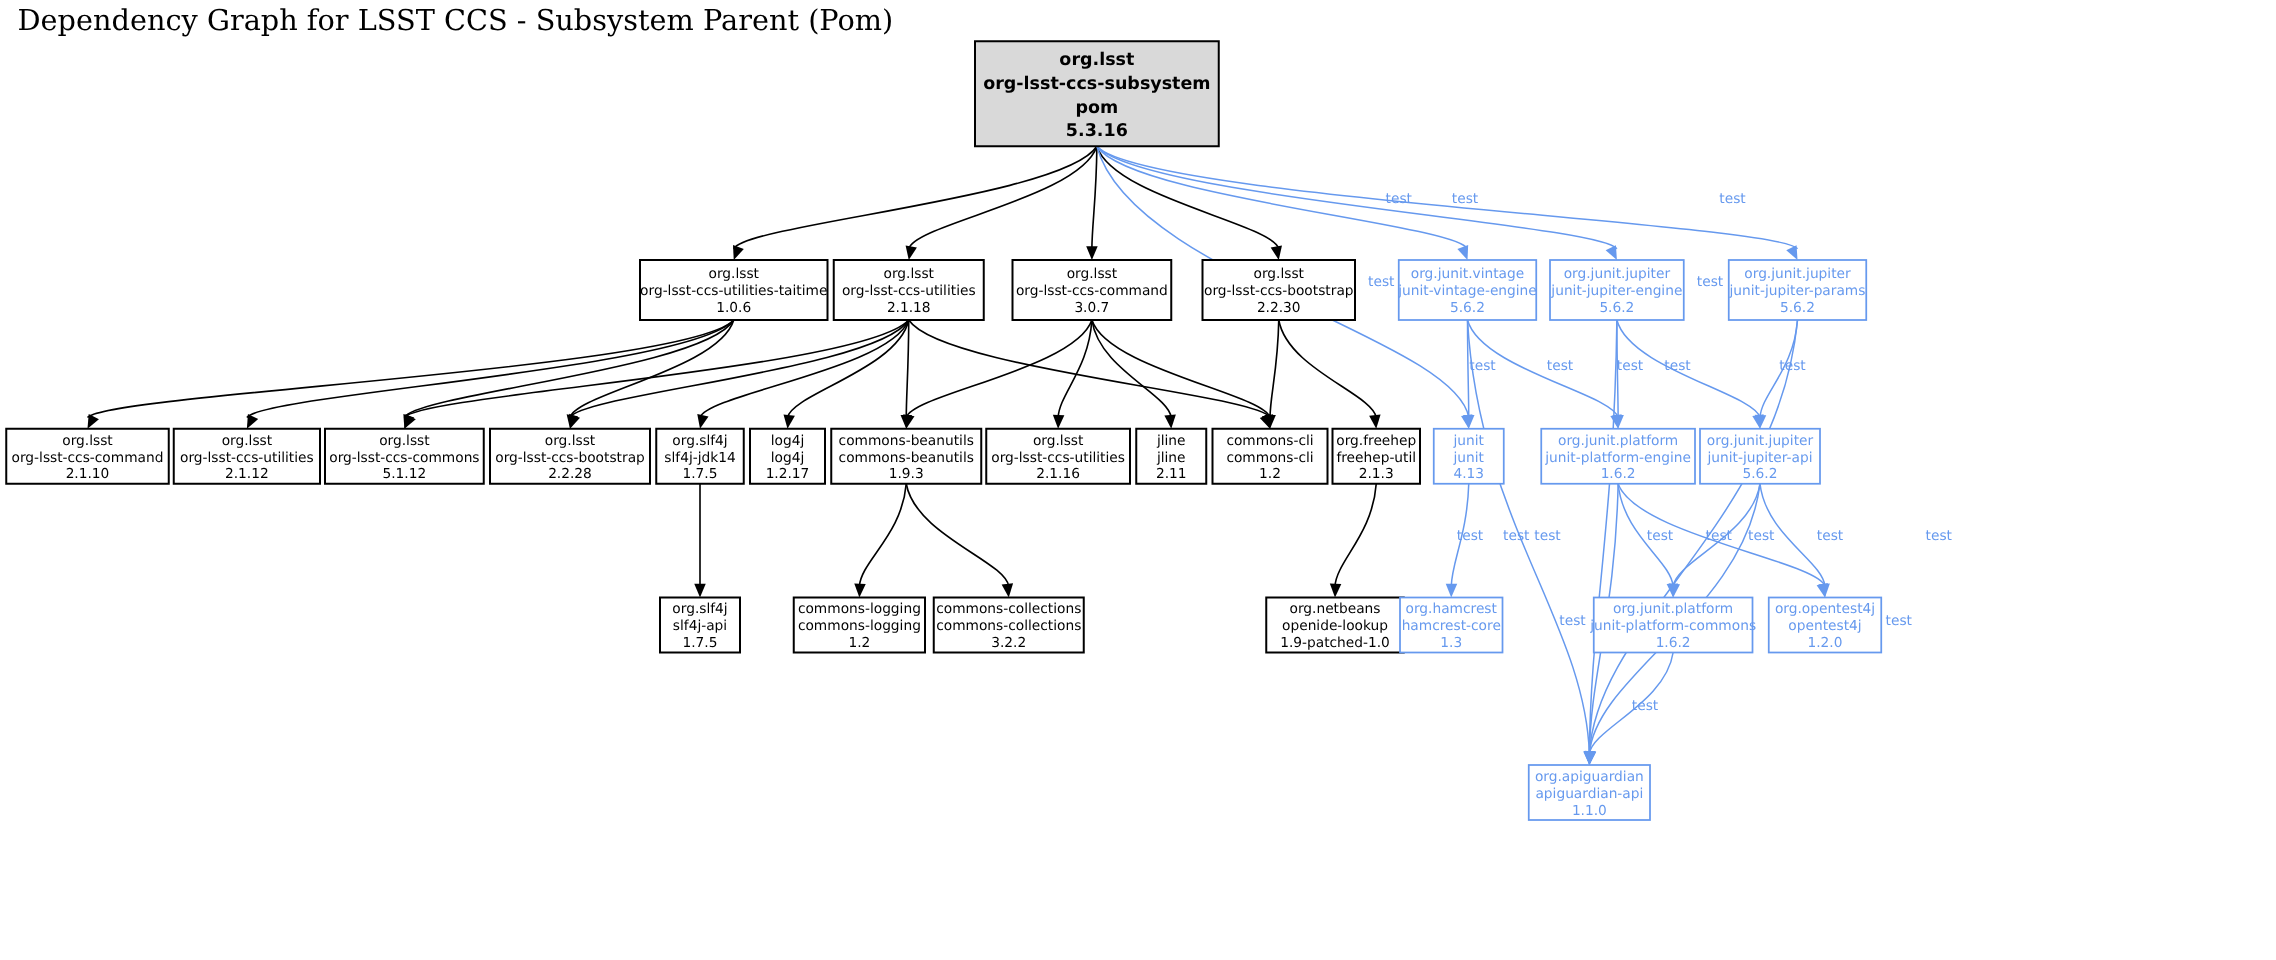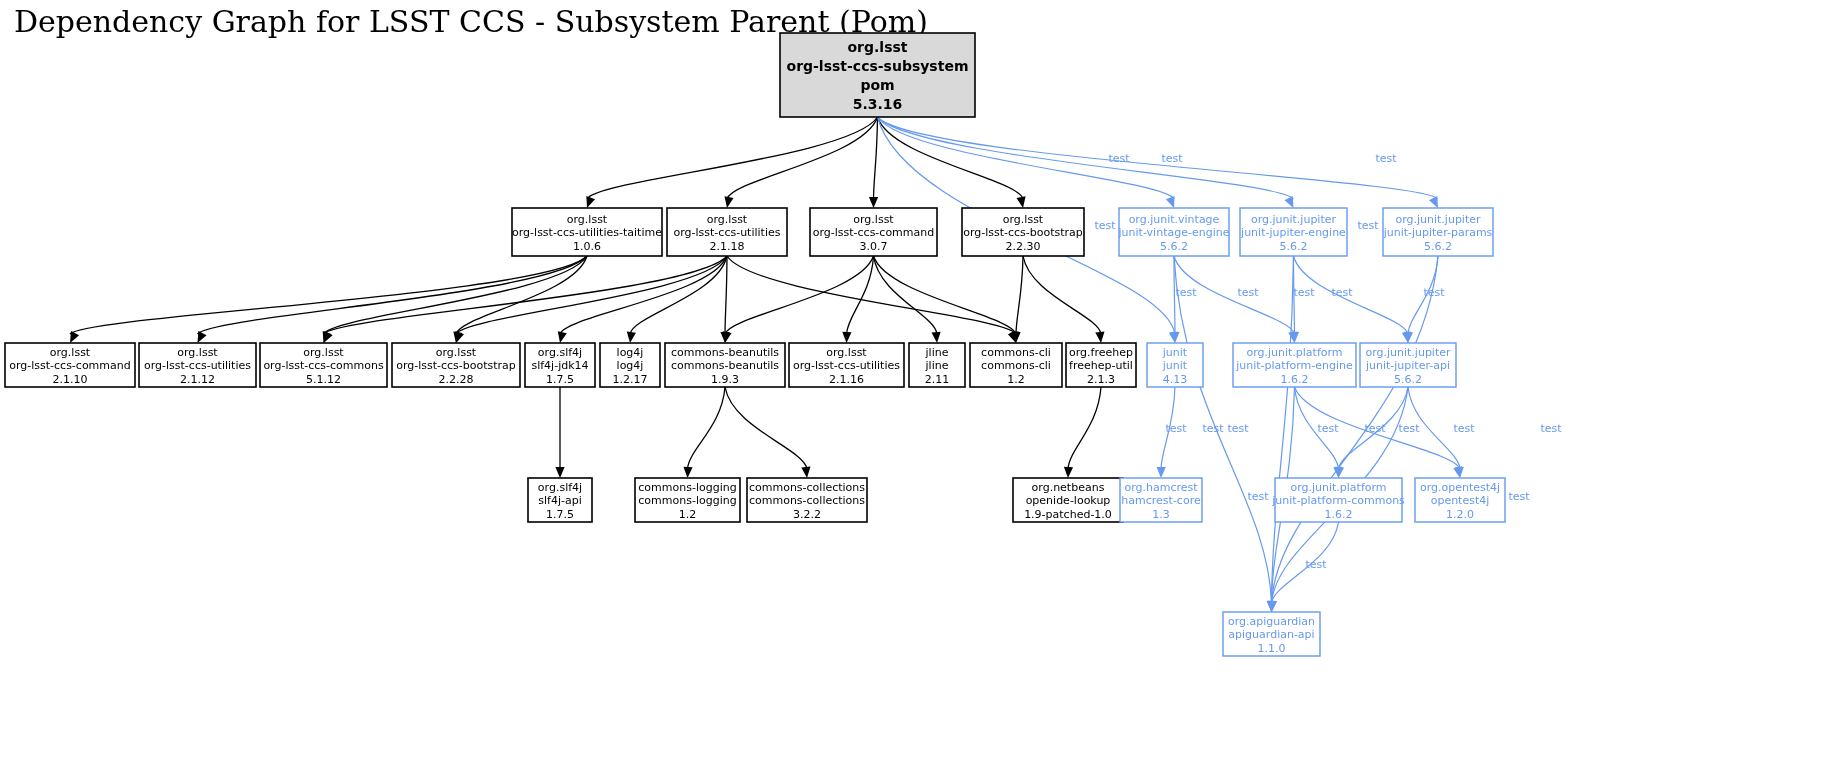--- a/index.html
+++ b/index.html
@@ -1,21 +1,21 @@
 <!DOCTYPE html>
 <html><head>
 <meta charset="utf-8">
 <style>
   html,body{margin:0;padding:0;background:#ffffff;}
   body{width:1821px;height:768px;font-family:"DejaVu Sans","Liberation Sans",sans-serif;overflow:hidden;}
   #root{position:relative;width:1821px;height:768px;}
   #title{
     position:absolute;left:14px;top:4px;
     font-family:"DejaVu Serif","Liberation Serif",serif;
-    font-size:30px;color:#000;white-space:nowrap;
+    font-size:23px;color:#000;white-space:nowrap;
   }
   svg#graph{position:absolute;left:0;top:0;width:1821px;height:768px;}
   .node-box{fill:#ffffff;stroke:#000000;stroke-width:1.6;}
   .node-box.root{fill:#d9d9d9;stroke:#000000;stroke-width:1.6;}
   .node-box.blue{fill:#ffffff;stroke:#6699ee;stroke-width:1.4;}
   .node-text{font-family:"DejaVu Sans","Liberation Sans",sans-serif;font-size:11px;fill:#000000;text-anchor:middle;}
   .node-text.root{font-size:14px;font-weight:bold;}
   .node-text.blue{fill:#6699ee;}
   .edge{fill:none;stroke:#000000;stroke-width:1.3;}
   .edge.blue{stroke:#6699ee;stroke-width:1.2;}

